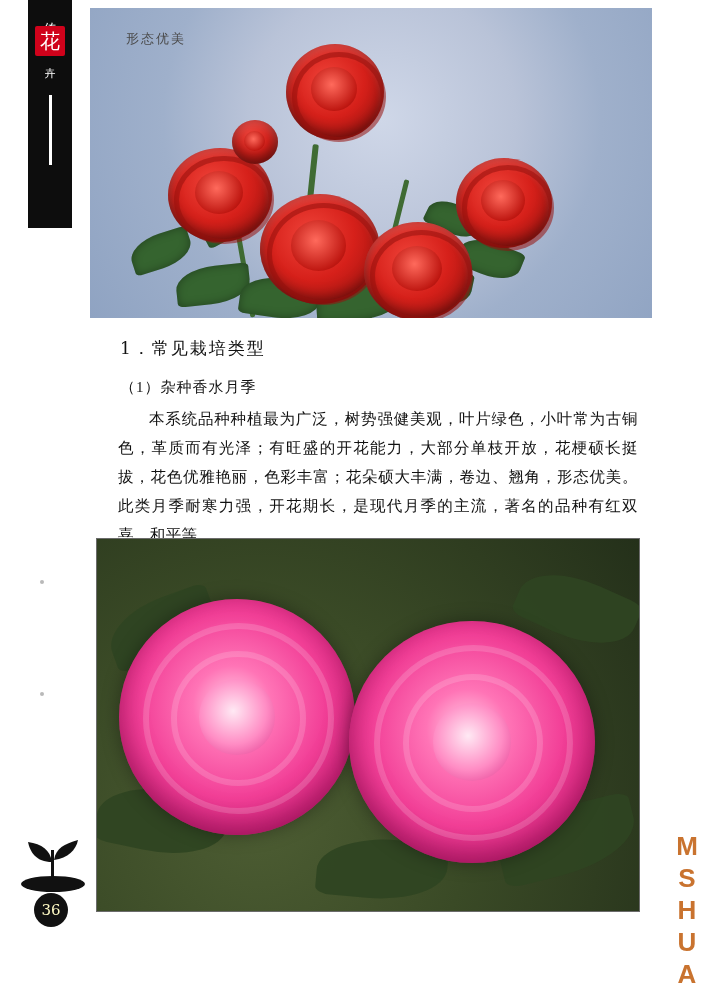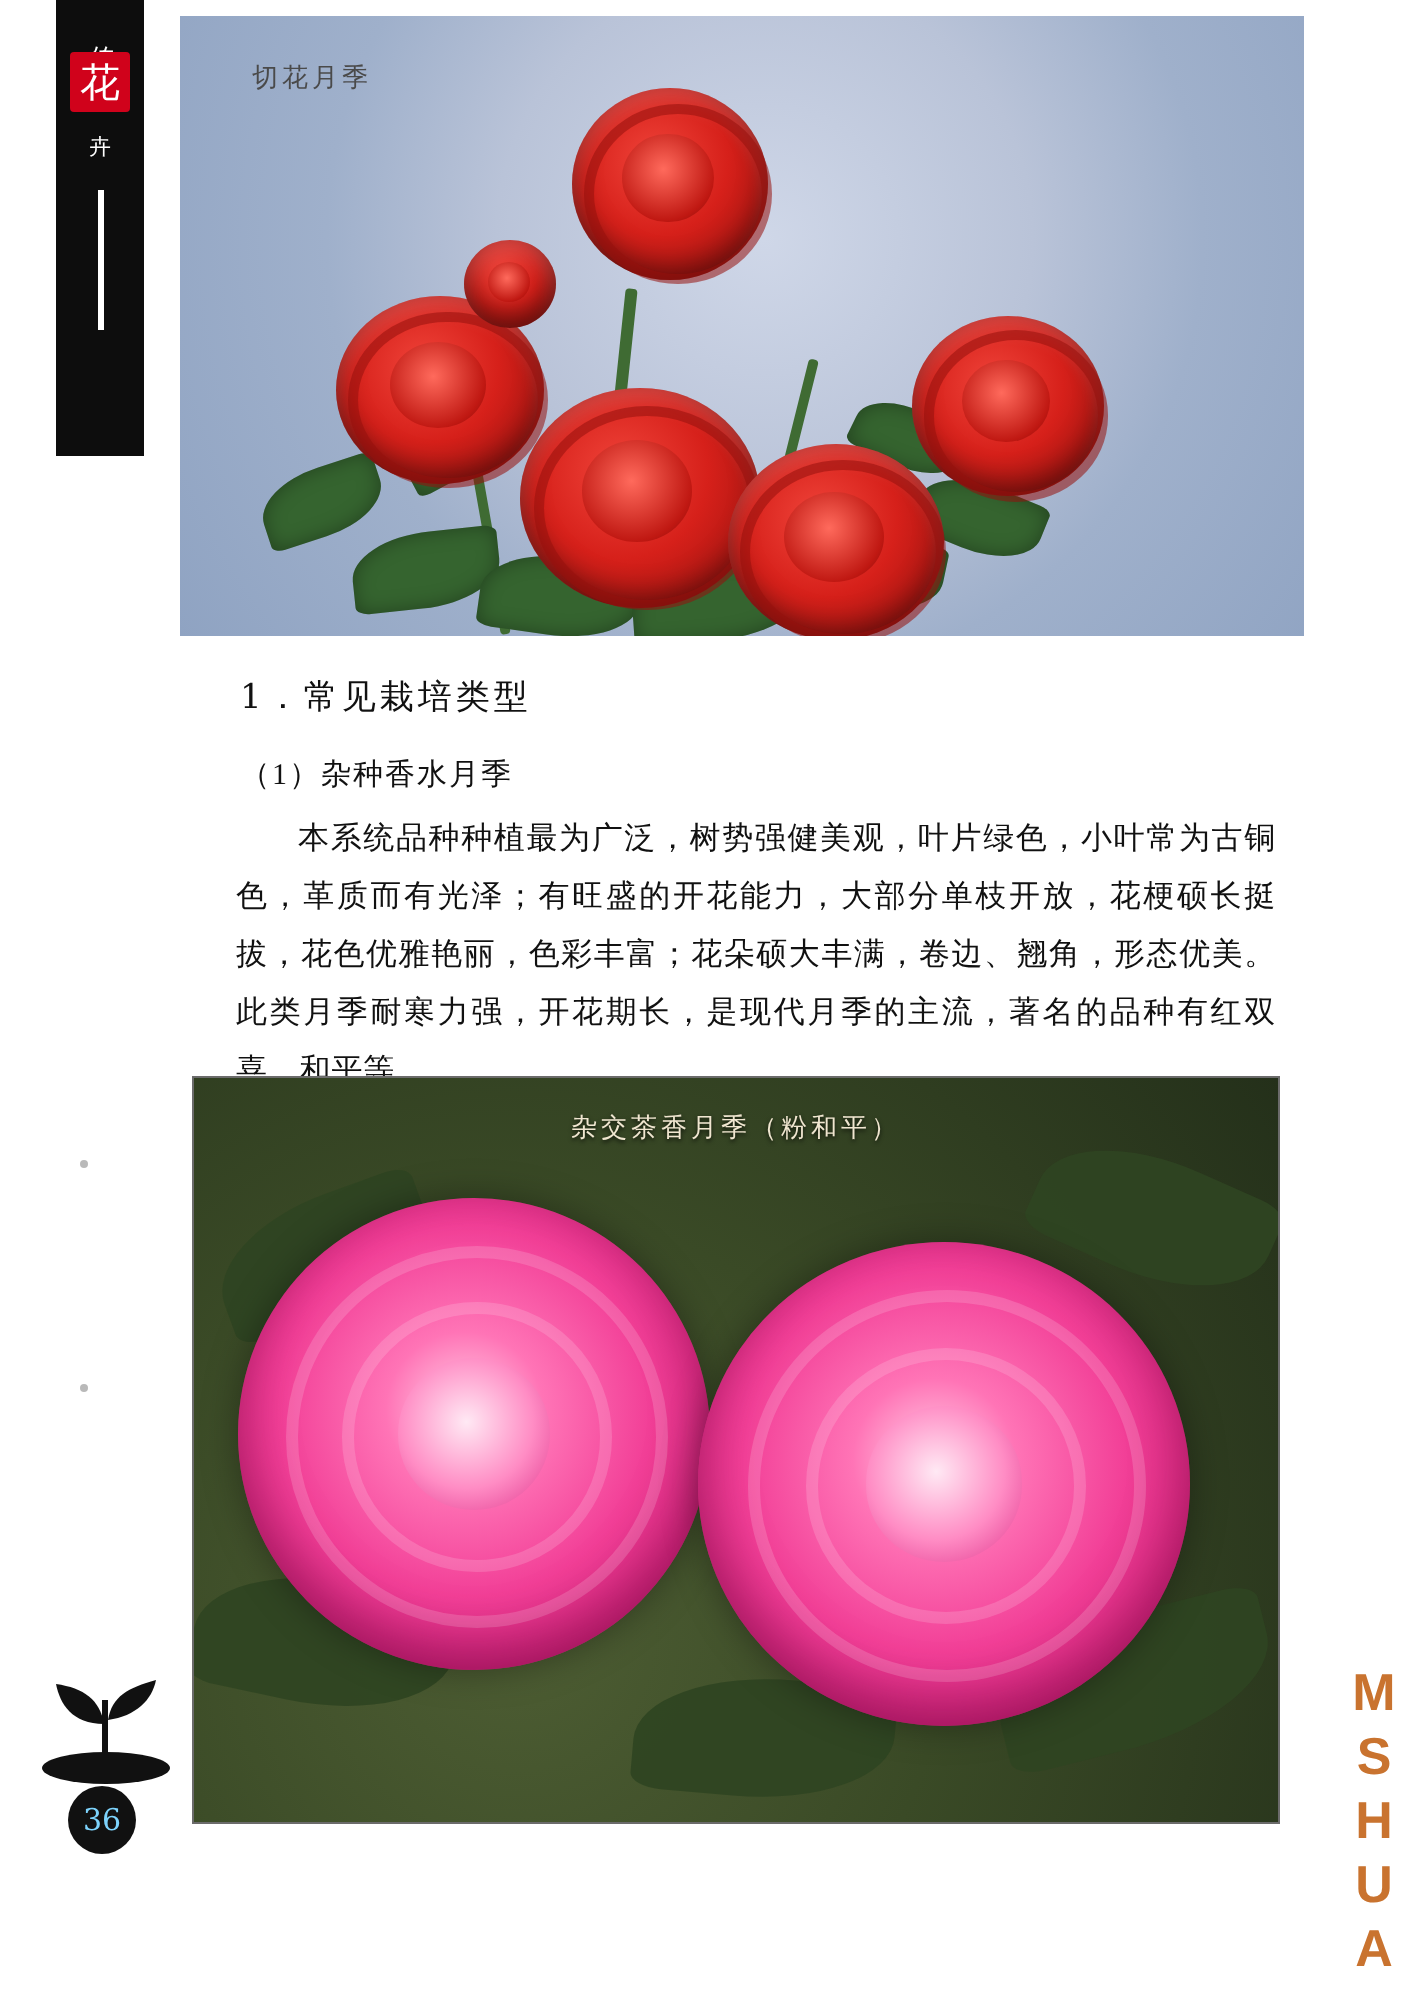--- a/index.html
+++ b/index.html
@@ -228,21 +228,21 @@
   }
   .sprout svg { display: block; }
   .page-number {
     position: absolute;
     left: 34px;
     top: 893px;
     width: 34px;
     height: 34px;
     border-radius: 50%;
     background: #111;
-    color: #7dd3fc;
+    color: #fef9c3;
     font-family: "DejaVu Serif", serif;
     font-size: 15px;
     display: flex;
     align-items: center;
     justify-content: center;
   }
   .edge-dot {
     position: absolute;
     left: 40px;
     width: 4px;
@@ -269,21 +269,21 @@
 <body>
 
 <div class="left-banner">
   <div class="banner-top-char">传统</div>
   <div class="banner-red-box">花</div>
   <div class="banner-bottom-char">卉</div>
   <div class="banner-tail"></div>
 </div>
 
 <div class="photo-top">
-  <div class="caption">切花月季</div>
+  <div class="caption">形态优美</div>
 
   <div class="foliage">
     <div class="stem" style="left:215px; top:6px; width:6px; height:150px; transform:rotate(6deg);"></div>
     <div class="stem" style="left:150px; top:60px; width:5px; height:120px; transform:rotate(-10deg);"></div>
     <div class="stem" style="left:300px; top:40px; width:5px; height:120px; transform:rotate(14deg);"></div>
 
     <div class="leaf" style="left:40px; top:96px; width:62px; height:34px; transform:rotate(-18deg);"></div>
     <div class="leaf" style="left:86px; top:128px; width:74px; height:38px; transform:rotate(-6deg);"></div>
     <div class="leaf" style="left:150px; top:140px; width:80px; height:40px; transform:rotate(8deg);"></div>
     <div class="leaf" style="left:226px; top:142px; width:86px; height:40px; transform:rotate(-4deg);"></div>
@@ -306,21 +306,20 @@
 <div class="sub-heading">（1）杂种香水月季</div>
 <div class="body-paragraph">本系统品种种植最为广泛，树势强健美观，叶片绿色，小叶常为古铜色，革质而有光泽；有旺盛的开花能力，大部分单枝开放，花梗硕长挺拔，花色优雅艳丽，色彩丰富；花朵硕大丰满，卷边、翘角，形态优美。此类月季耐寒力强，开花期长，是现代月季的主流，著名的品种有红双喜、和平等。</div>
 
 <div class="photo-bottom">
   <div class="dark-leaf" style="left:10px; top:60px; width:110px; height:58px; transform:rotate(-20deg);"></div>
   <div class="dark-leaf" style="left:0px; top:250px; width:130px; height:64px; transform:rotate(12deg);"></div>
   <div class="dark-leaf" style="left:420px; top:40px; width:120px; height:60px; transform:rotate(24deg);"></div>
   <div class="dark-leaf" style="left:400px; top:268px; width:140px; height:66px; transform:rotate(-14deg);"></div>
   <div class="dark-leaf" style="left:220px; top:300px; width:130px; height:60px; transform:rotate(5deg);"></div>
 
-  <div class="caption2">杂交茶香月季（粉和平）</div>
 
   <div class="pink-bloom" style="left:22px; top:60px; width:236px; height:236px;">
     <div class="ring" style="left:10%; top:10%; width:76%; height:76%;"></div>
     <div class="ring" style="left:22%; top:22%; width:52%; height:52%;"></div>
     <div class="core"></div>
   </div>
 
   <div class="pink-bloom" style="left:252px; top:82px; width:246px; height:242px;">
     <div class="ring" style="left:10%; top:10%; width:76%; height:76%;"></div>
     <div class="ring" style="left:22%; top:22%; width:52%; height:52%;"></div>

